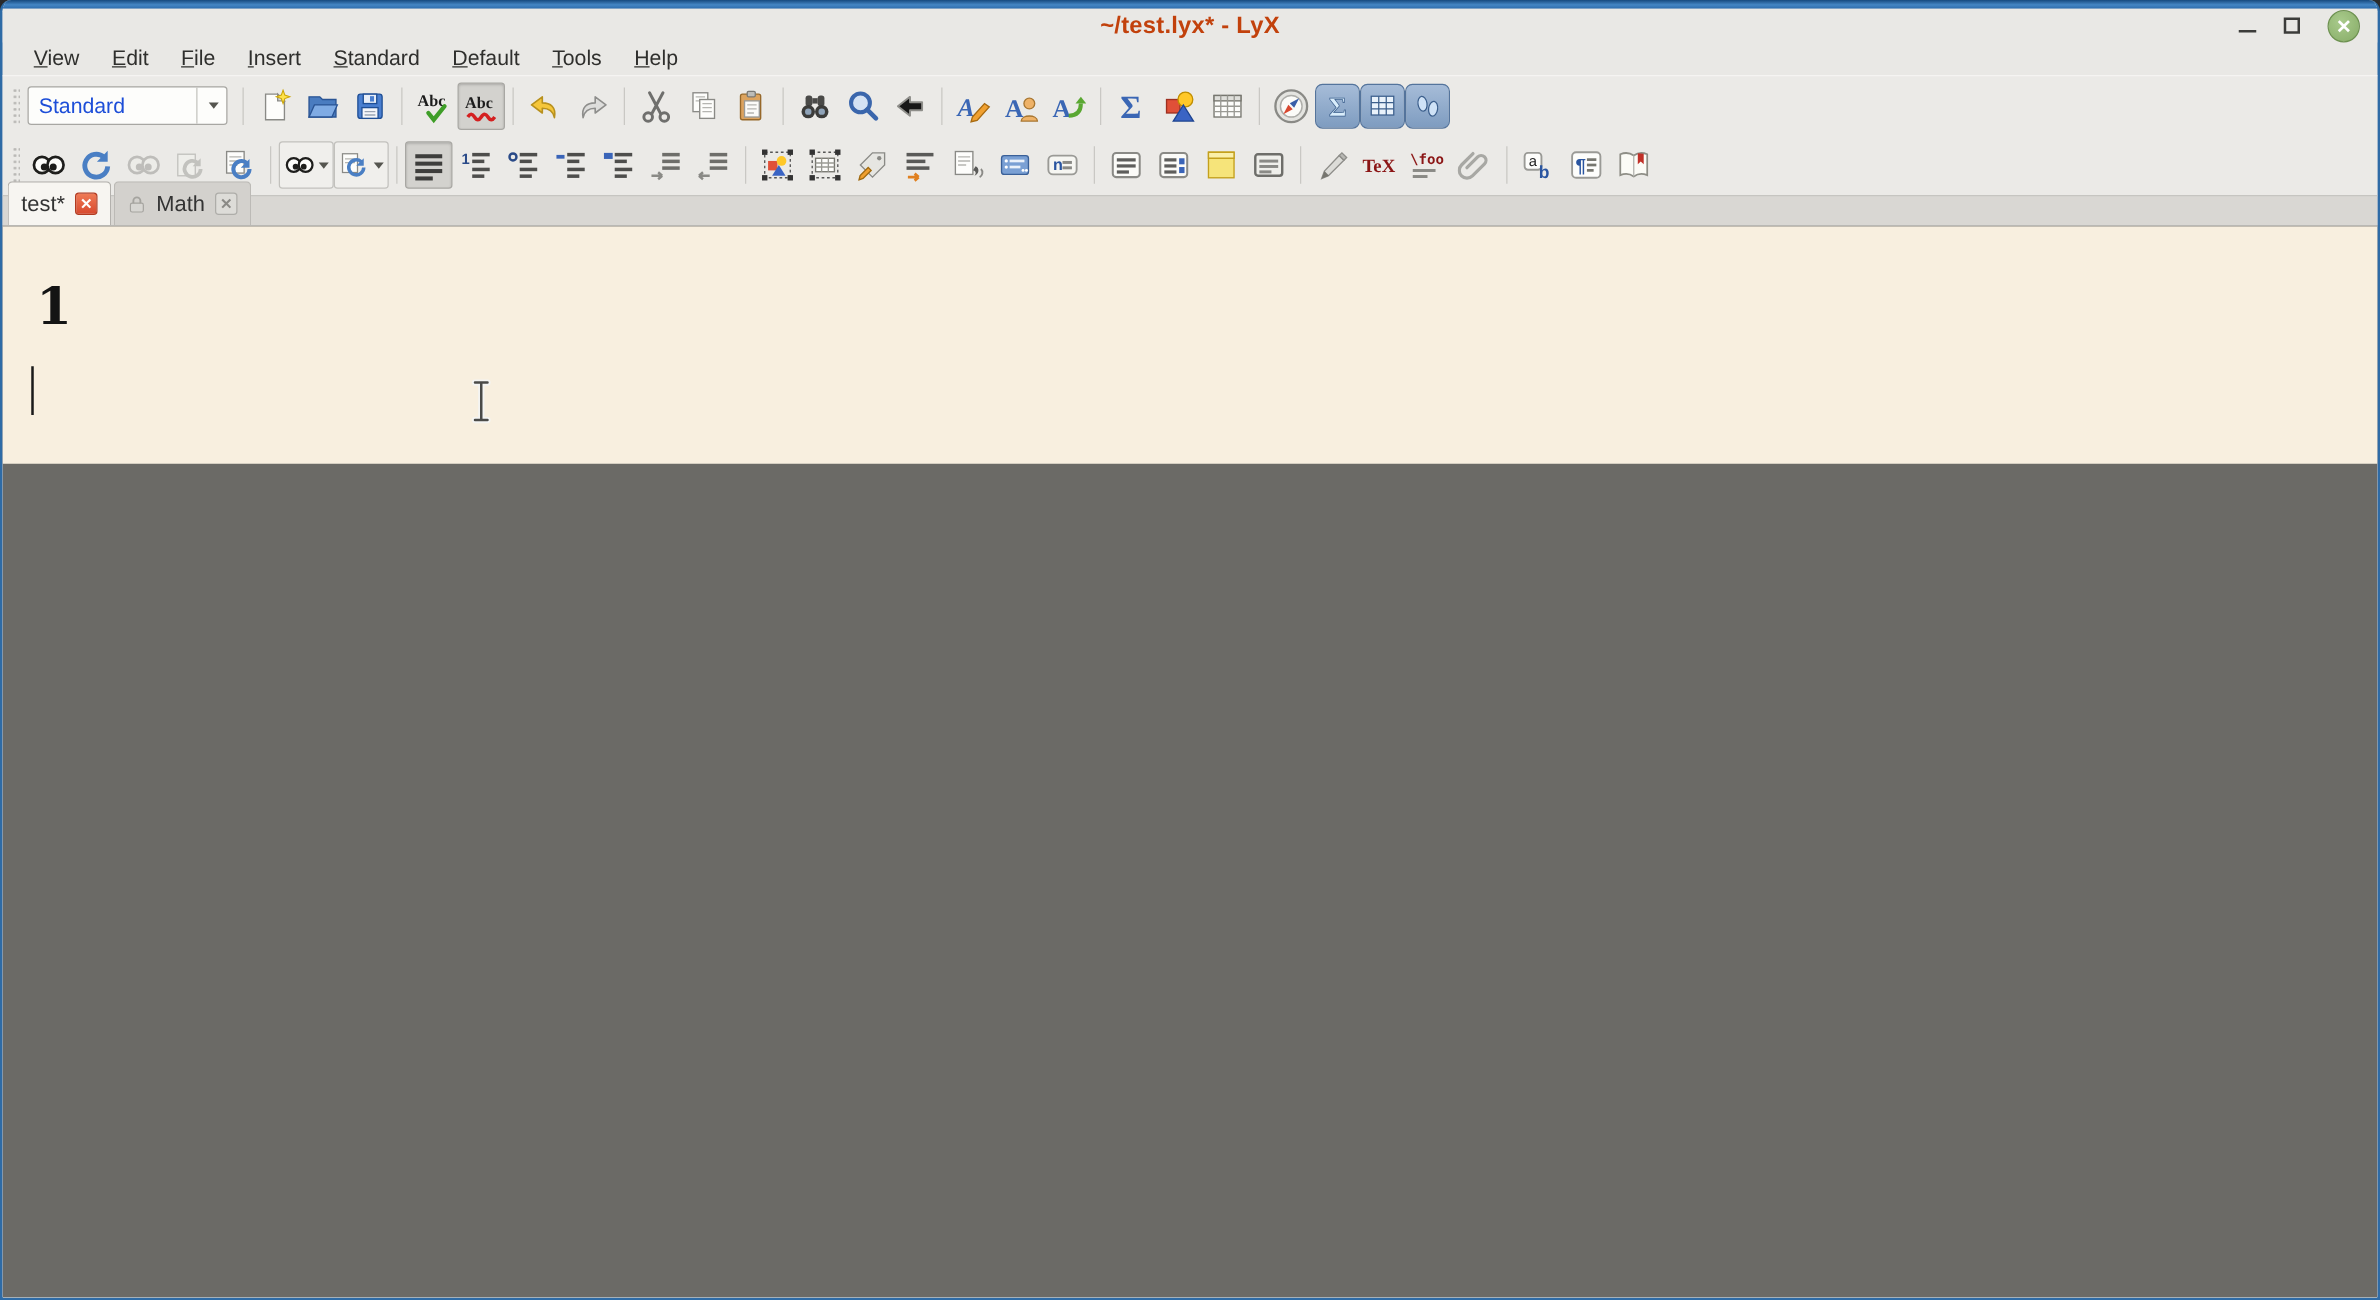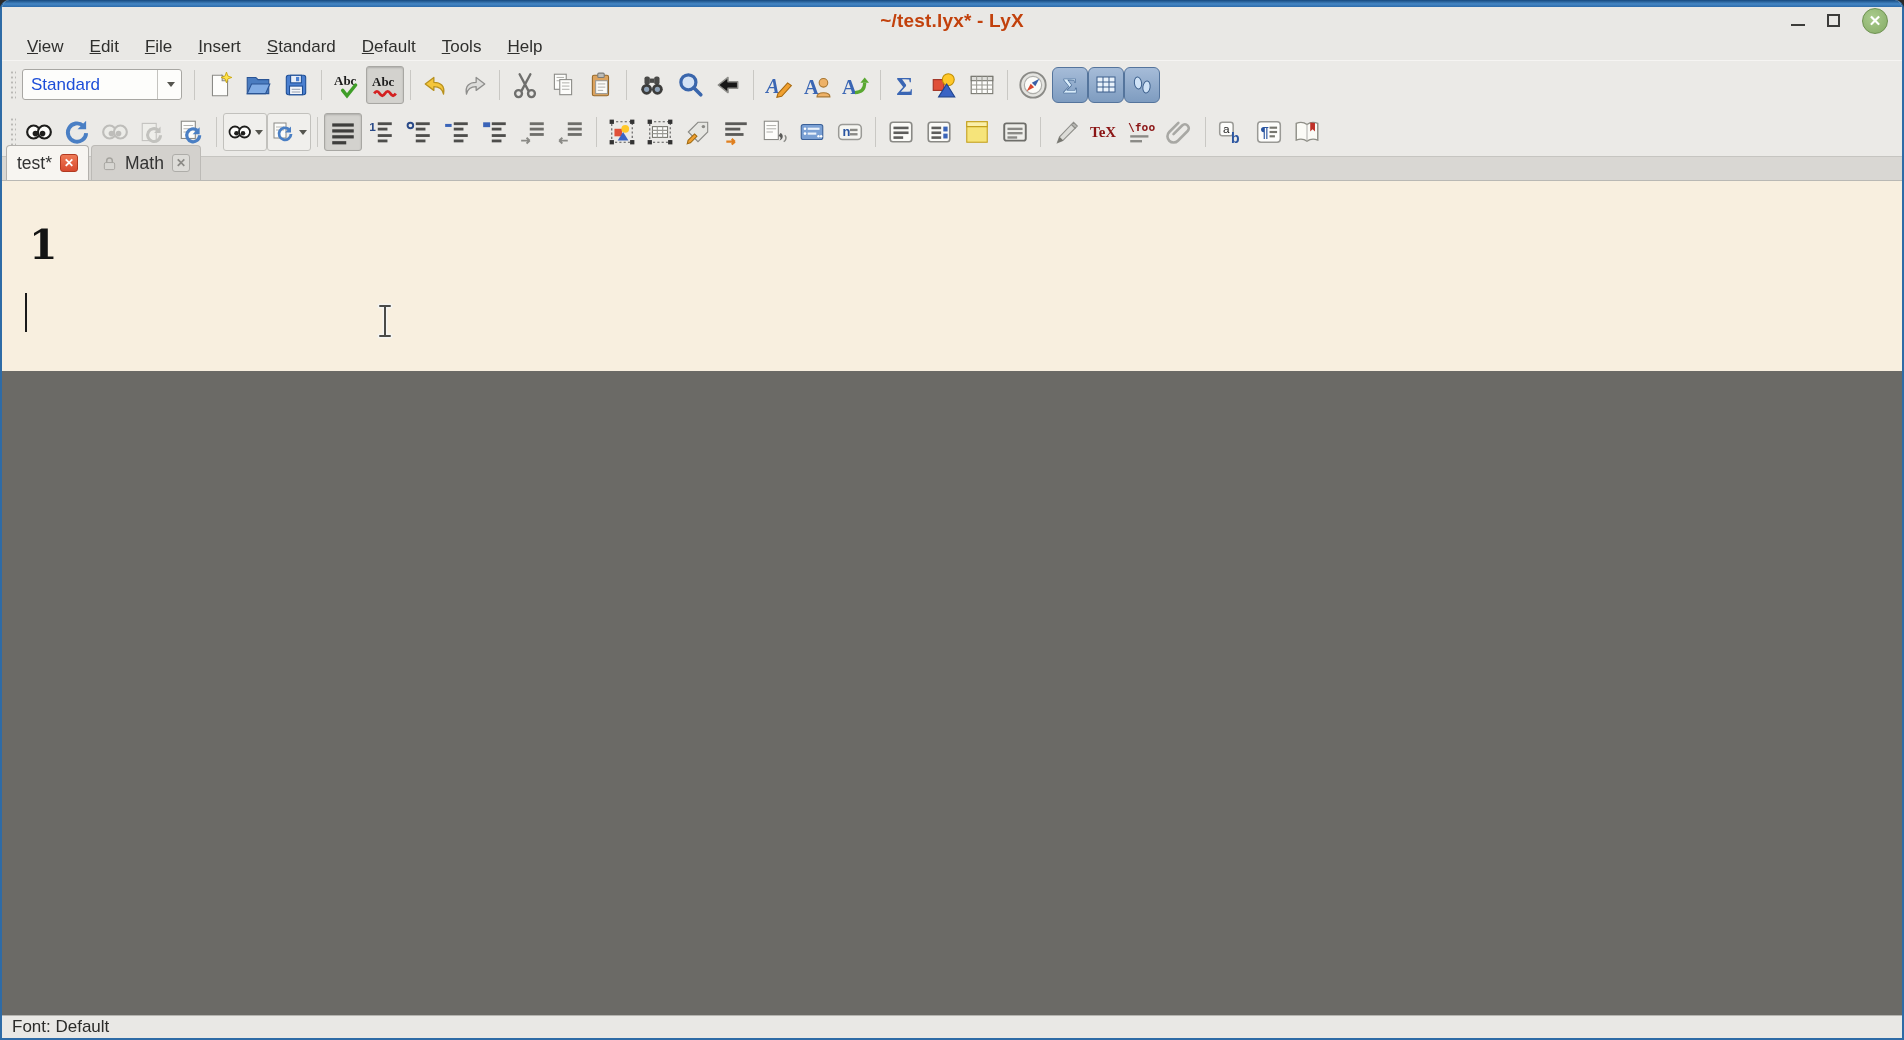--- a/index.html
+++ b/index.html
@@ -625,16 +625,13 @@
         <g stroke="#f4f4f2" stroke-width="5" fill="none" stroke-linecap="round">
           <path d="M4 3h10M9 3v30M4 33h10"></path>
         </g>
         <g stroke="#4a4a48" stroke-width="2" fill="none" stroke-linecap="round">
           <path d="M4 3h10M9 3v30M4 33h10"></path>
         </g>
       </svg>
     </div>
   </div>
 
-  <div class="statusbar">
-    <span class="status-text">Font: Default</span>
-  </div>
 </div>
 
 </body></html>

